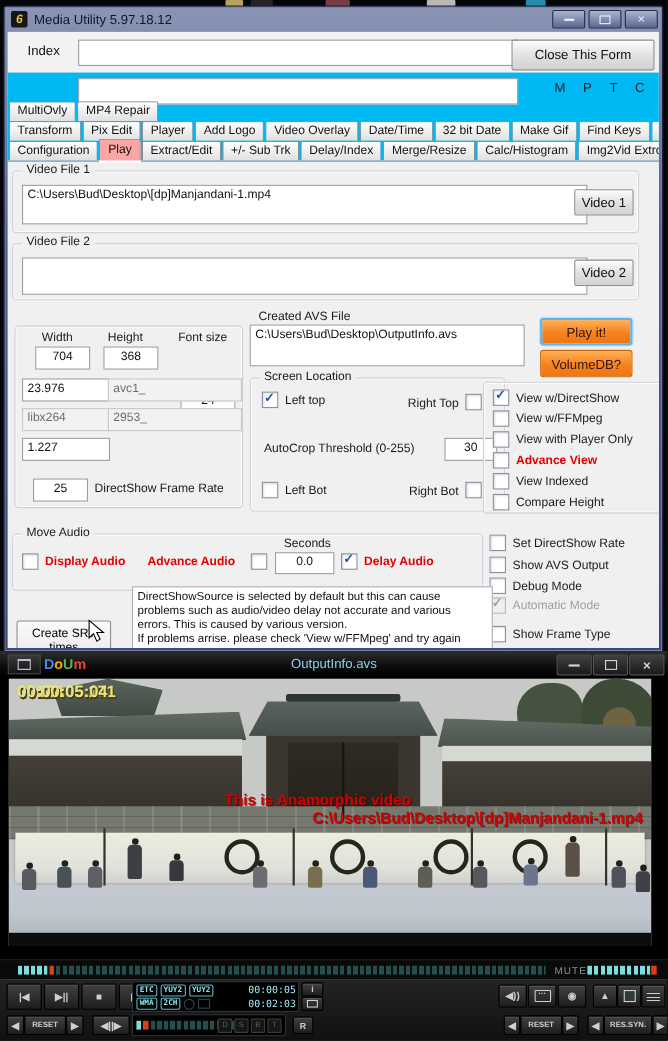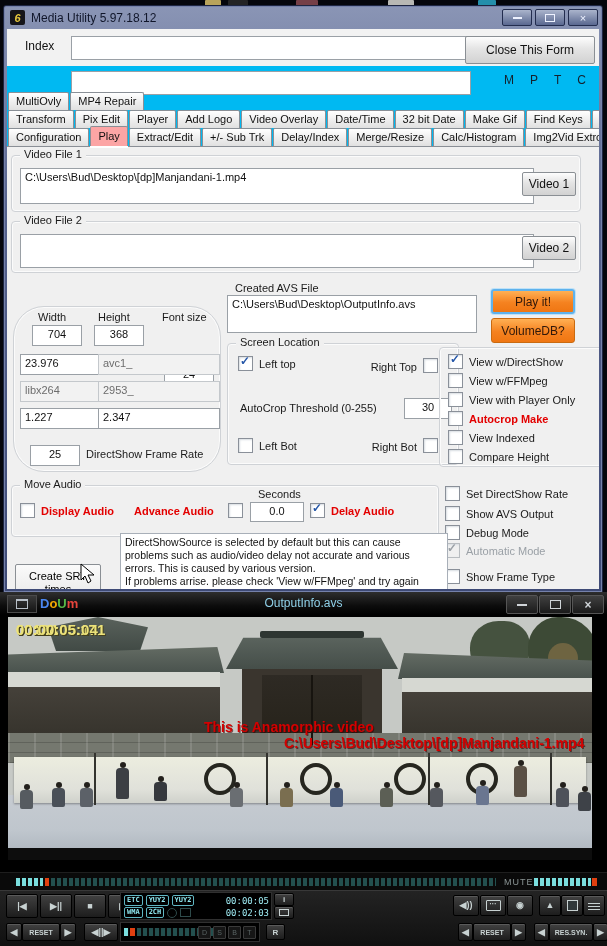--- a/index.html
+++ b/index.html
@@ -209,33 +209,32 @@
           <div class="tfield" style="left:8px;top:12px;width:492px;height:30px;">C:\Users\Bud\Desktop\[dp]Manjandani-1.mp4</div>
           <div class="btn" style="position:absolute;left:510px;top:16px;width:52px;height:22px;">Video 1</div>
         </div>
 
         <div class="gbox" style="left:4px;top:74px;width:568px;height:50px;">
           <span class="gtitle">Video File 2</span>
           <div class="tfield" style="left:8px;top:12px;width:492px;height:28px;"></div>
           <div class="btn" style="position:absolute;left:510px;top:14px;width:52px;height:22px;">Video 2</div>
         </div>
 
-        <div class="gbox" style="left:6px;top:159px;width:206px;height:164px;border-radius:31px;">
+        <div class="gbox" style="left:6px;top:149px;width:206px;height:164px;">
           <span class="flabel" style="left:24px;top:4px;">Width</span>
           <span class="flabel" style="left:84px;top:4px;">Height</span>
           <span class="flabel" style="left:148px;top:4px;">Font size</span>
           <div class="tfield" style="left:18px;top:18px;width:44px;height:15px;text-align:center;padding:2px;">704</div>
           <div class="tfield" style="left:80px;top:18px;width:44px;height:15px;text-align:center;padding:2px;">368</div>
           <div class="tfield" style="left:150px;top:18px;width:44px;height:15px;text-align:center;padding:2px;margin-top:40px;">24</div>
           <div class="tfield" style="left:6px;top:47px;width:70px;height:15px;padding:2px 4px;">23.976</div>
           <div class="tfield dis" style="left:84px;top:47px;width:112px;height:15px;padding:2px 4px;">avc1_</div>
           <div class="tfield dis" style="left:6px;top:74px;width:70px;height:15px;padding:2px 4px;">libx264</div>
           <div class="tfield dis" style="left:84px;top:74px;width:112px;height:15px;padding:2px 4px;">2953_</div>
           <div class="tfield" style="left:6px;top:101px;width:70px;height:15px;padding:2px 4px;">1.227</div>
-          <div class="tfield" style="left:84px;top:101px;width:112px;height:15px;padding:2px 4px;">2.347</div>
           <div class="tfield" style="left:16px;top:138px;width:44px;height:15px;text-align:center;padding:2px;">25</div>
           <span class="flabel" style="left:72px;top:141px;">DirectShow Frame Rate</span>
         </div>
 
         <span class="flabel" style="left:228px;top:135px;">Created AVS File</span>
         <div class="tfield" style="left:220px;top:148px;width:228px;height:32px;">C:\Users\Bud\Desktop\OutputInfo.avs</div>
         <div class="obtn focus" style="left:484px;top:142px;width:80px;height:21px;">Play it!</div>
         <div class="obtn plain" style="left:484px;top:171px;width:82px;height:23px;">VolumeDB?</div>
 
         <div class="gbox" style="left:220px;top:196px;width:230px;height:120px;">
@@ -268,21 +267,21 @@
           <div class="cb" style="left:8px;top:25px;">
             <span class="box"></span>
             <span class="cbl">View w/FFMpeg</span>
           </div>
           <div class="cb" style="left:8px;top:44px;">
             <span class="box"></span>
             <span class="cbl">View with Player Only</span>
           </div>
           <div class="cb" style="left:8px;top:63px;">
             <span class="box"></span>
-            <span class="cbl red">Autocrop Make</span>
+            <span class="cbl red">Advance View</span>
           </div>
           <div class="cb" style="left:8px;top:82px;">
             <span class="box"></span>
             <span class="cbl">View Indexed</span>
           </div>
           <div class="cb" style="left:8px;top:101px;">
             <span class="box"></span>
             <span class="cbl">Compare Height</span>
           </div>
         </div>

